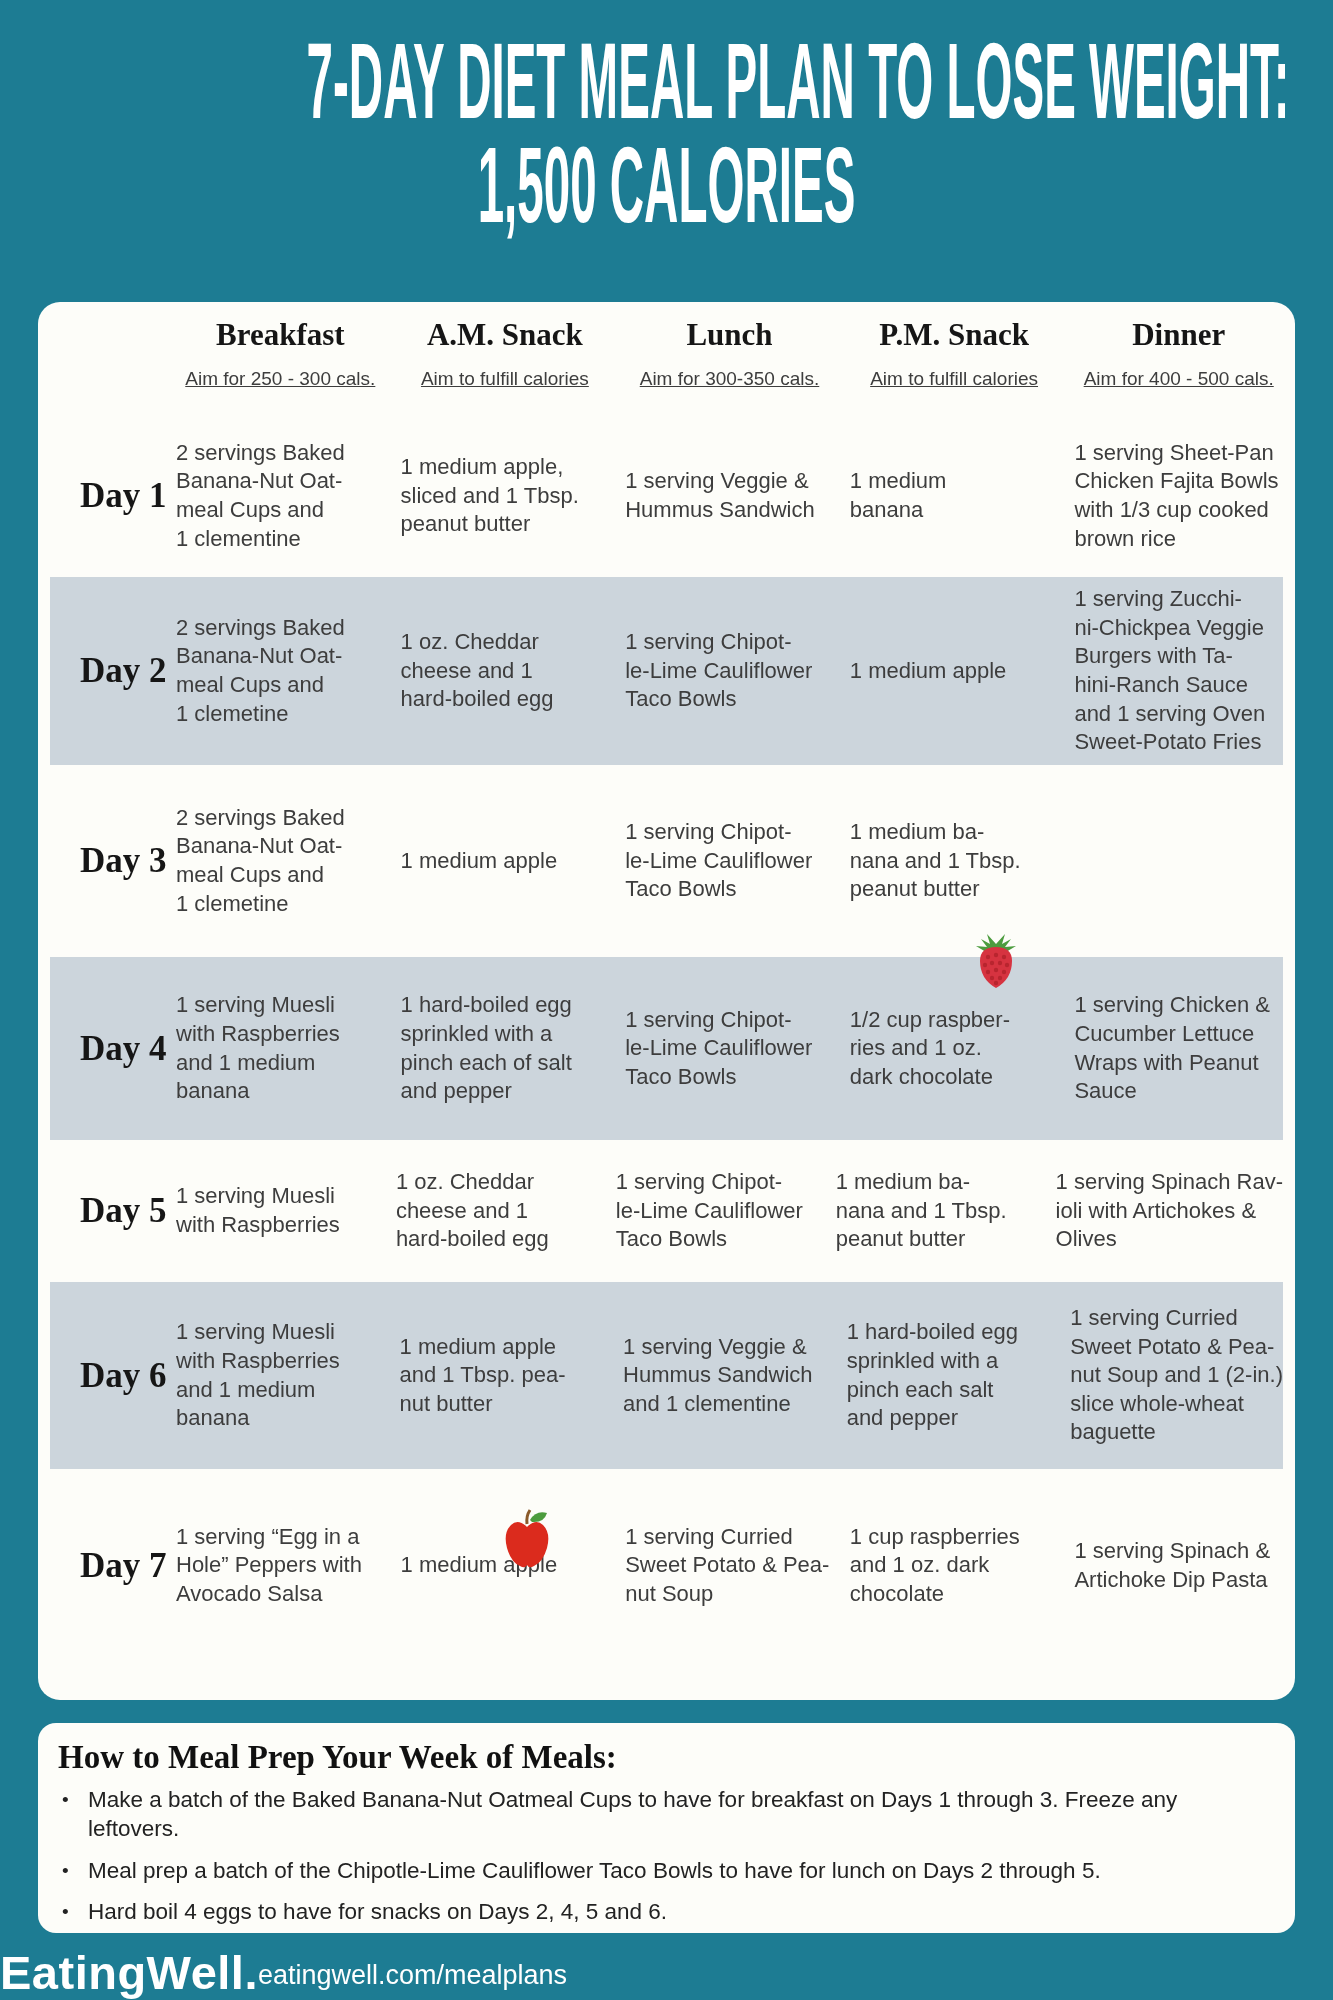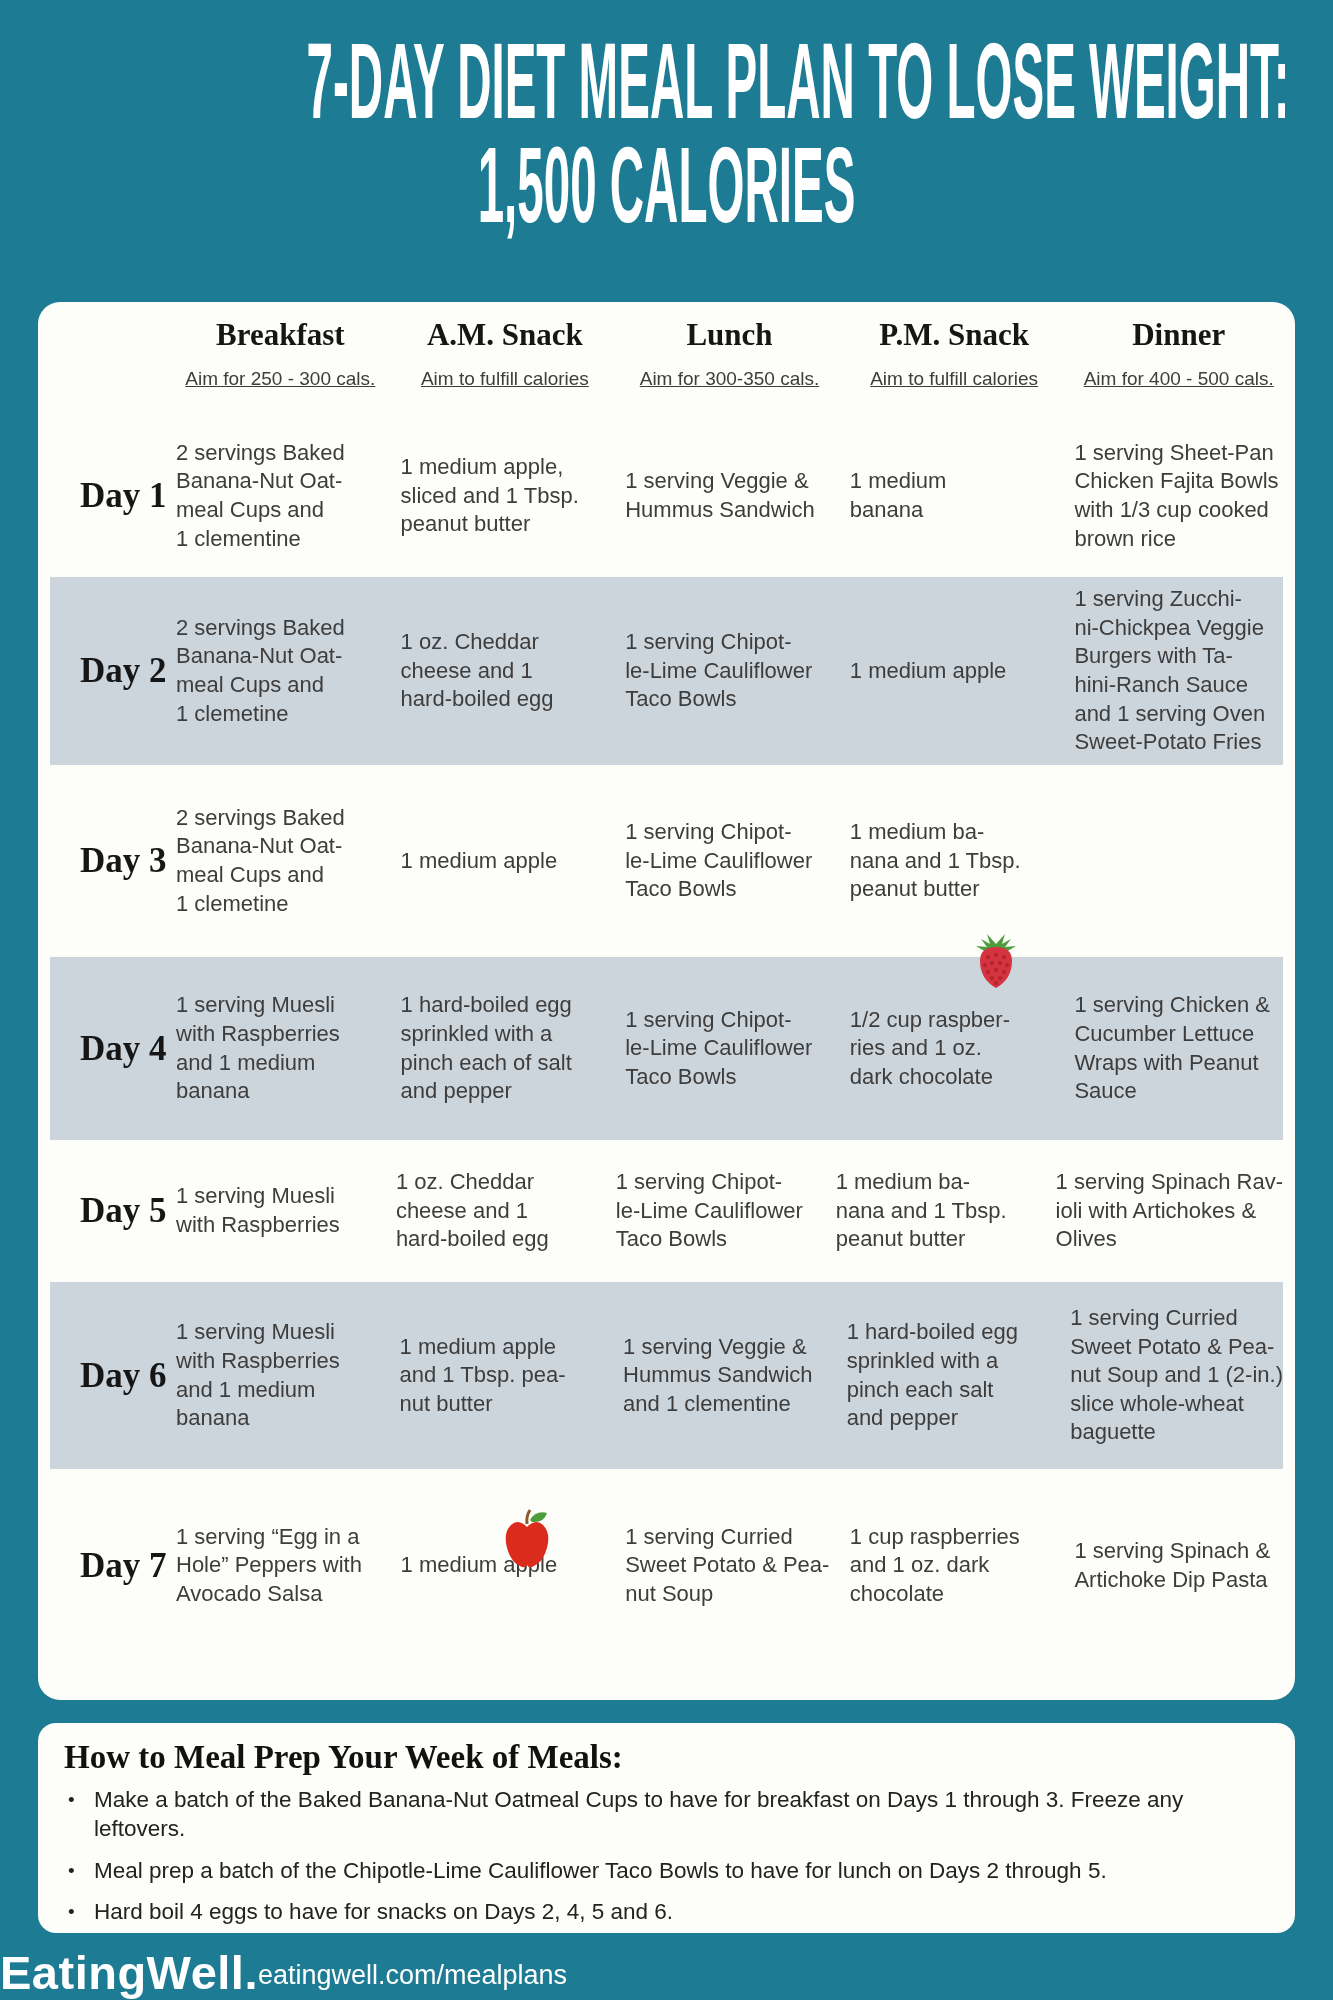--- a/index.html
+++ b/index.html
@@ -44,21 +44,21 @@
 
   .head-cell { text-align: center; }
   .head-label { font-family: "Liberation Serif", serif; font-weight: bold; font-size: 31px; color: #161616; }
   .head-note { font-size: 19px; color: #3d3d3d; margin-top: 15px; text-decoration: underline; }
 
   
   .raspberry { position: absolute; left: 935px; top: 629px; }
   .apple { position: absolute; left: 465px; top: 1206px; }
 
   
-  .prep-card { margin-top: 23px; height: 210px; box-sizing: border-box; padding: 16px 26px; border-radius: 18px; }
+  .prep-card { margin-top: 23px; height: 210px; box-sizing: border-box; padding: 16px 20px; border-radius: 18px; }
   .prep-title { font-family: "Liberation Serif", serif; font-weight: bold; font-size: 33px; color: #111111; margin: 0 0 10px 0; }
   .prep-list { list-style: none; margin: 0; padding: 0; }
   .prep-item { display: flex; align-items: flex-start; font-size: 22.5px; line-height: 1.28; color: #222222; margin-bottom: 13px; }
   .bullet-marker { flex: 0 0 26px; width: 26px; font-size: 19px; padding-left: 4px; padding-top: 2px; color: #222222; }
   .prep-text { white-space: pre-line; }
 
   
   .page-footer { flex: 1; display: flex; flex-direction: row; align-items: center; padding-top: 12px; }
   .logo { color: #ffffff; font-size: 47px; font-weight: bold; letter-spacing: 0.5px; }
   .footer-url { color: #ffffff; font-size: 27px; margin-top: 5px; }

